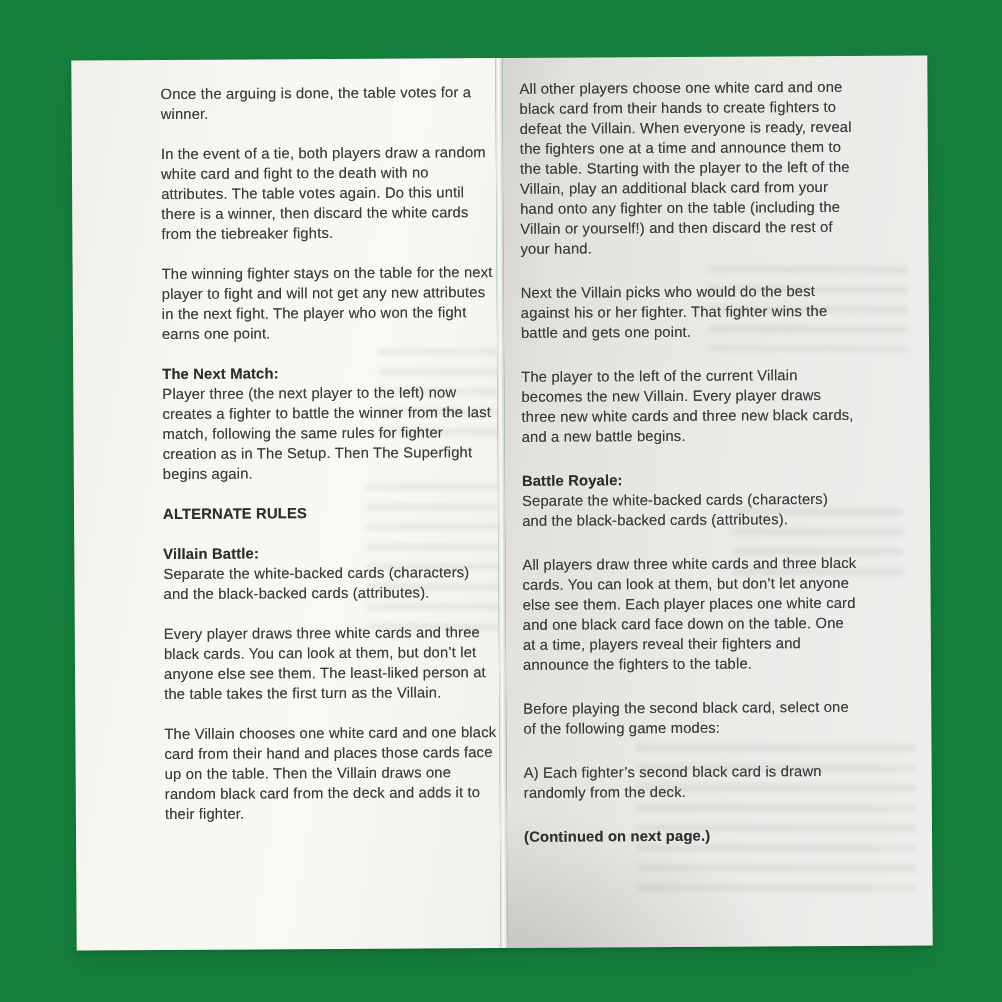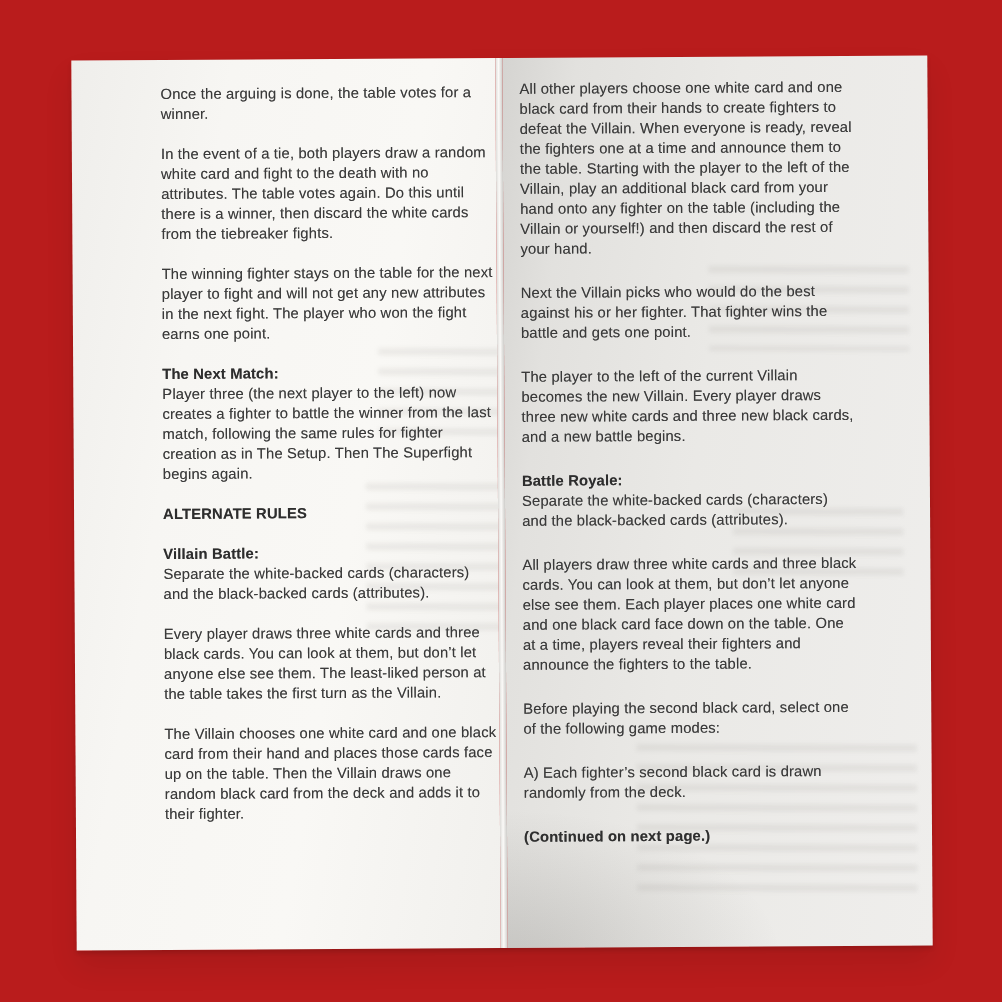--- a/index.html
+++ b/index.html
@@ -1,17 +1,17 @@
 <!DOCTYPE html>
 <html><head>
 <meta charset="utf-8">
 <style>
   html,body{margin:0;padding:0;background:#ffffff;}
   body{width:1002px;height:1002px;overflow:hidden;font-family:"Liberation Sans",sans-serif;}
-  .stage{position:relative;width:1002px;height:1002px;background:#b91c1c;}
+  .stage{position:relative;width:1002px;height:1002px;background:#15803d;}
 
   .paper{
     position:absolute;left:74px;top:58px;width:856px;height:890px;
     display:flex;transform:rotate(-0.35deg);
     box-shadow:0 3px 4px rgba(0,0,0,0.12), 0 16px 30px rgba(0,0,0,0.09);
   }
   .page{position:relative;height:100%;overflow:hidden;}
   .page.left{
     width:424px;
     background:linear-gradient(100deg,#efeeeb 0%,#f7f6f3 28%,#f9f8f5 62%,#f1f0ed 100%);

